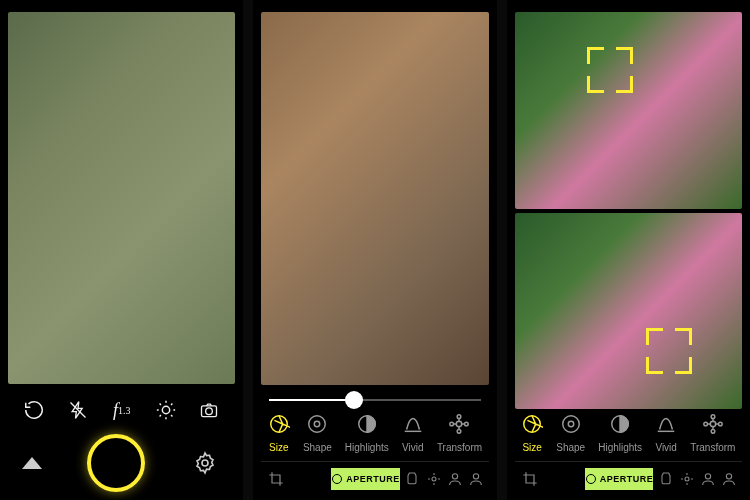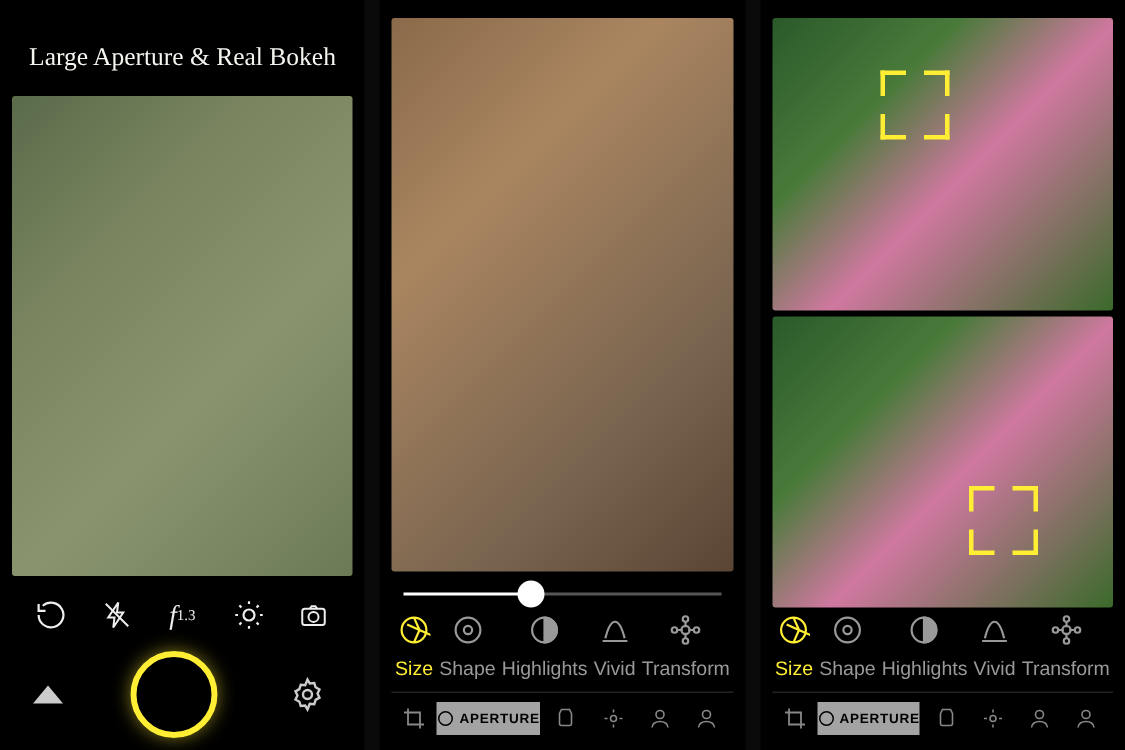--- a/index.html
+++ b/index.html
@@ -124,21 +124,21 @@
   display: flex;
   justify-content: space-around;
   padding: 4px 0 8px;
 }
 .tool-tab {
   display: flex;
   flex-direction: column;
   align-items: center;
   gap: 7px;
   color: #999;
-  font-size: 13px;
+  font-size: 10px;
   font-family: -apple-system, sans-serif;
 }
 .tool-tab.active { color: #ffee33; }
 .tool-tab svg, .tool-tab .ticon { width: 22px; height: 22px; }
 .bottom-bar {
   display: flex;
   align-items: center;
   gap: 4px;
   padding: 6px 4px 2px;
   border-top: 1px solid #222;
@@ -146,35 +146,35 @@
 .bb-btn {
   flex: 1;
   height: 22px;
   display: flex;
   align-items: center;
   justify-content: center;
   color: #888;
   font-size: 14px;
 }
 .bb-btn.active {
-  background: #a3a3a3;
+  background: #bef264;
   color: #000;
   font-size: 9px;
   font-weight: bold;
   font-family: -apple-system, sans-serif;
   letter-spacing: 0.5px;
+  margin-left: 40px;
 }
 .bb-crop { flex: 0 0 22px; }
 svg { display: block; }
 </style>
 </head>
 <body>
 
 <div class="panel">
-  <div class="panel-title">Large Aperture &amp; Real Bokeh</div>
   <div class="photo-placeholder"></div>
   <div class="cam-controls">
     <div class="cam-row">
       <div class="cam-icon">
         <svg viewBox="0 0 24 24" width="22" height="22" fill="none" stroke="#eee" stroke-width="1.6">
           <path d="M3 12a9 9 0 1 0 3-6.7"></path>
             <path d="M3 4v5h5"></path>
         </svg>
       </div>
       <div class="cam-icon">

